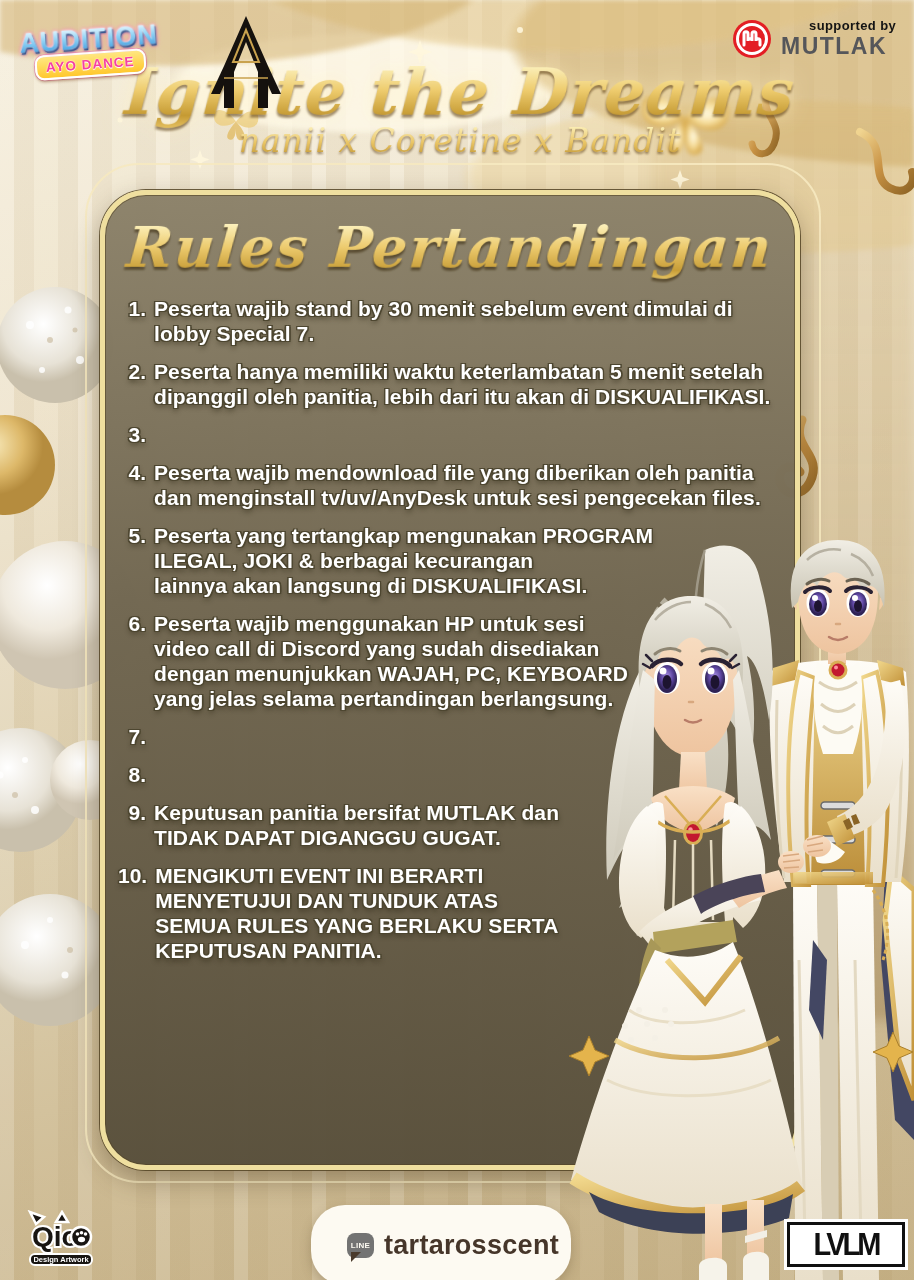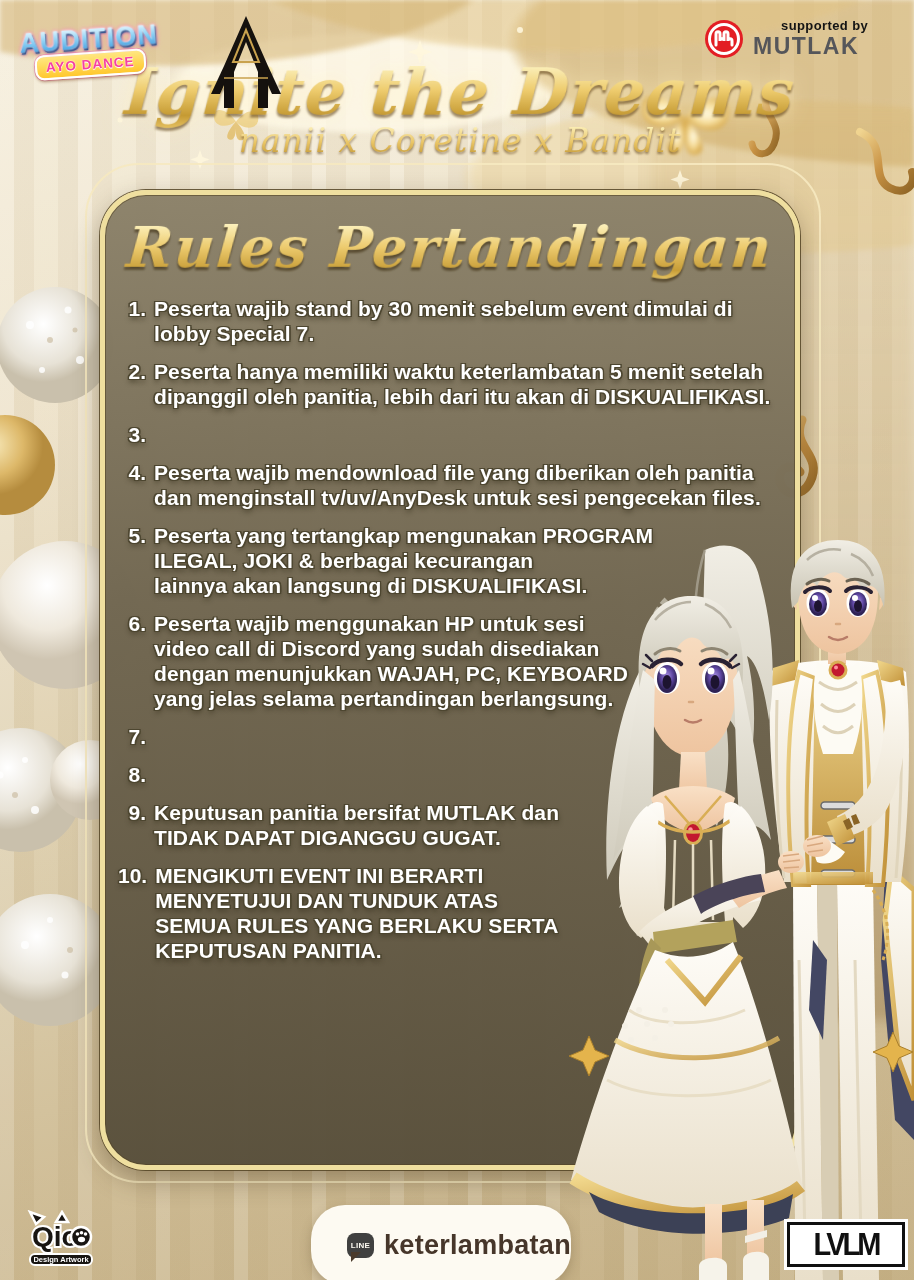--- a/index.html
+++ b/index.html
@@ -46,21 +46,21 @@
     background:linear-gradient(180deg,#ffe782,#ffc income82e 80%,#ffc82e);
     background:linear-gradient(180deg,#ffe782,#ffc82e);
     border:2px solid #fff; border-radius:9px;
     box-shadow:0 2px 3px rgba(120,60,20,.45), 0 0 0 1px rgba(244,120,190,.6);
   }
   .audition .l2 {
     font-weight:900; font-size:13.5px; letter-spacing:1px; color:#f640a2;
     text-shadow:0 0 2px #fff, 0 1px 0 #fff;
   }
   .monogram { position:absolute; left:206px; top:16px; z-index:6; }
-  .sponsor { position:absolute; left:704px; top:18px; display:flex; align-items:center; gap:9px; z-index:6; }
+  .sponsor { position:absolute; left:732px; top:18px; display:flex; align-items:center; gap:9px; z-index:6; }
   .sponsor .txt { display:flex; flex-direction:column; align-items:flex-start; }
   .sponsor .sby { font-size:13px; font-weight:700; color:#141414; letter-spacing:.4px; margin-left:28px; }
   .sponsor .meg { font-size:23px; font-weight:800; color:#55565a; letter-spacing:1.5px; margin-top:0px; }
   
   .title-wrap { position:absolute; left:70px; top:54px; width:780px; text-align:center; z-index:5; }
   .title-main {
     font-family:"DejaVu Serif", serif; font-style:italic; font-weight:700;
     font-size:64px; letter-spacing:1px; transform:skewX(-4deg);
     background:linear-gradient(180deg,#fdf4c4 12%,#eecc6e 48%,#c59a33 82%,#e7c363 100%);
     -webkit-background-clip:text; background-clip:text; -webkit-text-fill-color:transparent;
@@ -109,21 +109,21 @@
   
   .characters { position:absolute; left:555px; top:540px; width:359px; height:740px; z-index:3; }
   
   .qio { position:absolute; left:26px; top:1210px; z-index:7; text-align:center; }
   .line-pill {
     position:absolute; left:311px; top:1205px; width:260px; height:80px; z-index:7;
     background:#fdfaf2; border-radius:34px; display:flex; align-items:center; gap:10px; padding-left:36px;
     box-shadow:0 4px 12px rgba(90,70,40,.3);
   }
   .line-badge {
-    width:27px; height:25px; background:#404040; border-radius:8px; position:relative; flex:0 0 auto;
+    width:27px; height:25px; background:#737373; border-radius:8px; position:relative; flex:0 0 auto;
     display:flex; align-items:center; justify-content:center;
   }
   .line-badge::after {
     content:""; position:absolute; left:4px; bottom:-4px;
     border:5px solid transparent; border-top-color:#4a3a2c; border-left-color:#4a3a2c;
   }
   .line-badge span { color:#fdfaf2; font-size:8px; font-weight:900; letter-spacing:.3px; }
   .line-contact { font-size:27px; font-weight:800; color:#46362a; letter-spacing:.3px; }
   .lvlm {
     position:absolute; left:787px; top:1222px; width:118px; height:45px; z-index:7;
@@ -546,20 +546,20 @@
         <rect x="4" y="44" width="62" height="11" rx="5" fill="#181512" stroke="#fff" stroke-width="2"></rect>
         <text x="35" y="52.3" text-anchor="middle" font-family="Liberation Sans, sans-serif" font-weight="700" font-size="7.5" fill="#fff">Design Artwork</text>
       </g>
     </svg>
   </div>
 
   <div class="line-pill">
     <div class="line-badge">
       <span>LINE</span>
     </div>
-    <span class="line-contact">keterlambatan</span>
+    <span class="line-contact">tartarosscent</span>
   </div>
 
   <div class="lvlm">
     <span>LVLM</span>
   </div>
 
 </div>
 
 </body></html>

